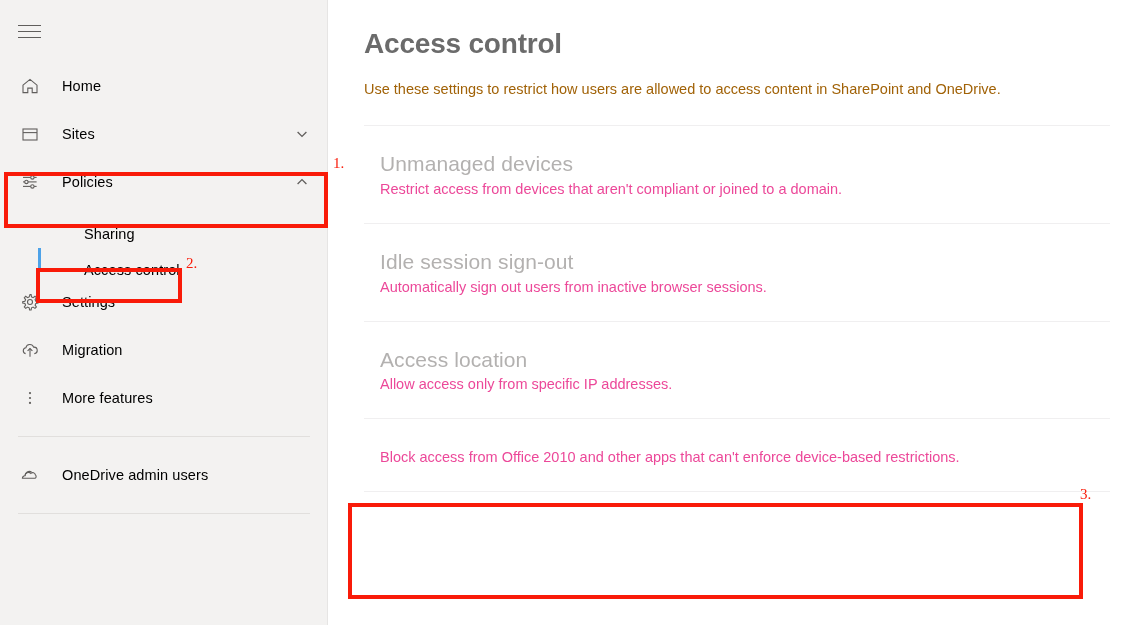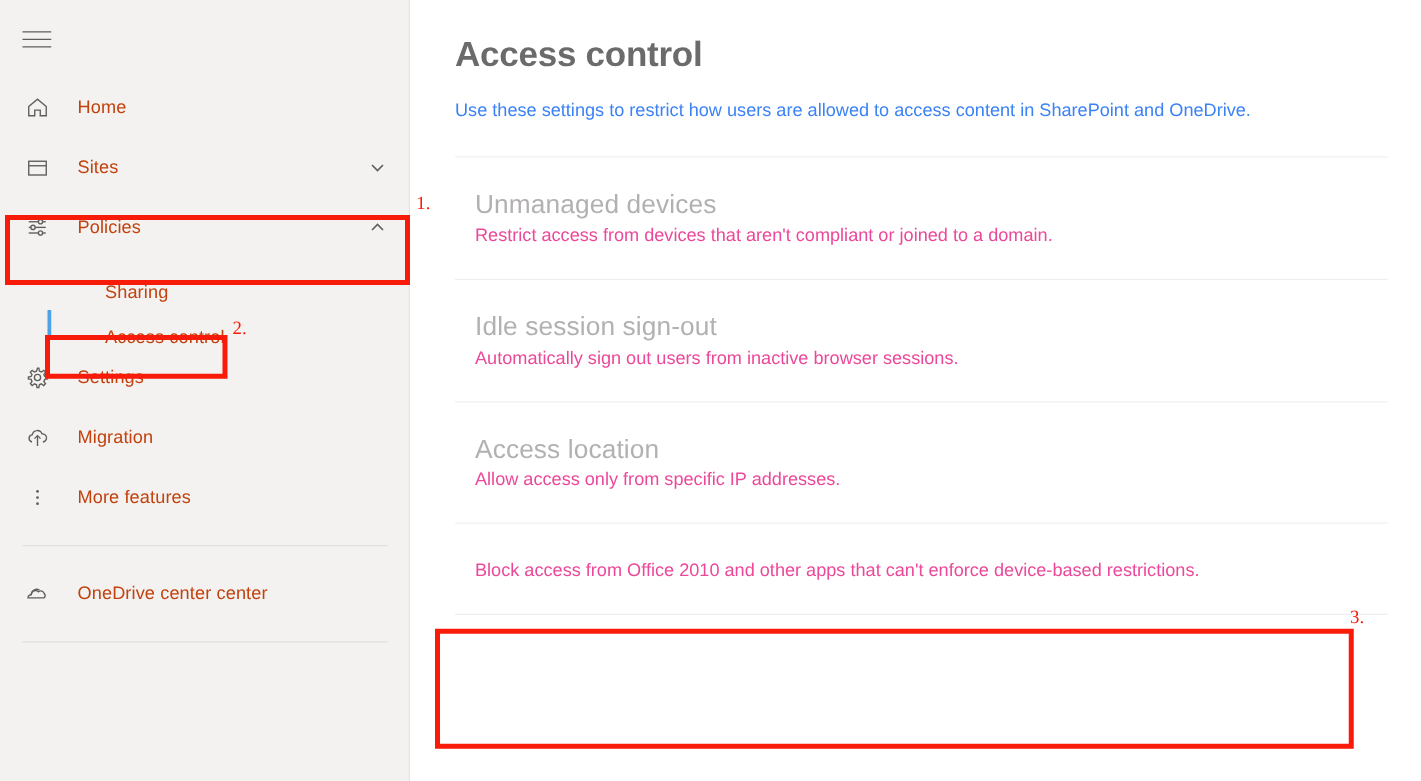--- a/index.html
+++ b/index.html
@@ -68,21 +68,21 @@
     flex: 0 0 24px;
     display: flex;
     align-items: center;
     justify-content: center;
     color: #605e5c;
   }
 
   .nav-label {
     margin-left: 20px;
     font-size: 14.5px;
-    color: #c2410c;
+    color: #000000;
     letter-spacing: .1px;
     white-space: nowrap;
   }
 
   .nav-chev {
     margin-left: auto;
     width: 16px; height: 16px;
     display: flex;
     align-items: center;
     justify-content: center;
@@ -130,21 +130,21 @@
     margin-top: 28px;
     font-size: 28px;
     font-weight: bold;
     color: #6b6b6b;
     letter-spacing: -0.2px;
   }
 
   .page-sub {
     margin-top: 21px;
     font-size: 14.5px;
-    color: #3b82f6;
+    color: #a16207;
   }
 
   .hr {
     height: 1px;
     background: #f0eff0;
     margin-top: 28px;
   }
 
   .card {
     position: relative;
@@ -298,21 +298,21 @@
 
       <div class="side-divider"></div>
 
       <div class="nav-item">
         <span class="nav-icon">
           <svg width="20" height="20" viewBox="0 0 20 20" fill="none" stroke="#605e5c" stroke-width="1.1">
             <path d="M2.4 13.3 A2.5 2.5 0 0 1 5 10.8 A3.4 3.4 0 0 1 10.8 8.4 A2.8 2.8 0 0 1 15.4 9.9 A2.1 2.1 0 0 1 15.1 13.3 Z"></path>
             <path d="M5 10.8 A4.4 4.4 0 0 1 11.6 7"></path>
           </svg>
         </span>
-        <span class="nav-label">OneDrive center center</span>
+        <span class="nav-label">OneDrive admin users</span>
       </div>
 
       <div class="side-divider"></div>
     </div>
   </div>
 
   <div id="main">
 
     <h1 class="page-title">Access control</h1>
     <div class="page-sub">Use these settings to restrict how users are allowed to access content in SharePoint and OneDrive.</div>

